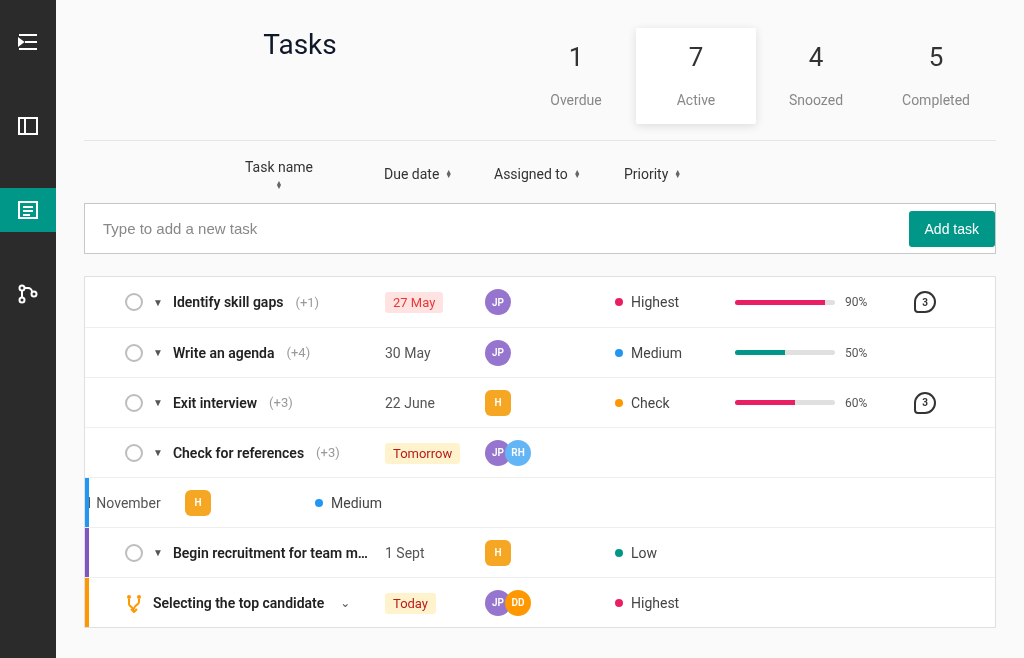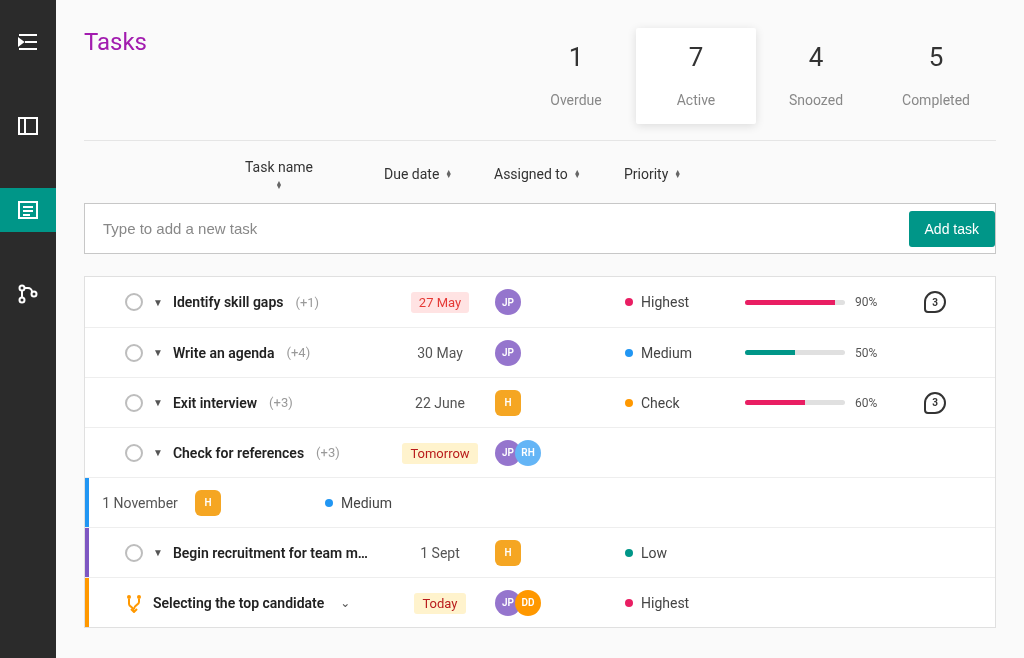--- a/index.html
+++ b/index.html
@@ -4,21 +4,21 @@
 <style>
   * { box-sizing: border-box; margin: 0; padding: 0; }
   body { font-family: -apple-system, BlinkMacSystemFont, "Segoe UI", Roboto, Arial, sans-serif; background: #fff; color: #333; }
   .app { display: flex; width: 1024px; height: 658px; }
   .sidebar { width: 56px; background: #2b2b2b; display: flex; flex-direction: column; align-items: center; padding-top: 20px; gap: 40px; }
   .sidebar-item { width: 56px; height: 44px; display:flex; align-items:center; justify-content:center; cursor:pointer; }
   .sidebar-item.active { background: #009688; }
   .sidebar-item svg { stroke: #fff; fill: none; }
   .main { flex: 1; padding: 0 28px 28px 28px; background: #fafafa; overflow: hidden; }
   .header { display:flex; align-items:flex-start; margin-top: 28px; }
-  .title { font-size: 24px; font-weight: 400; color: #a21caf; flex: 1; }
+  .title { font-size: 28px; font-weight: 400; color: #0f172a; flex: 1; text-align: center; }
   .summary { display:flex; gap: 0; }
   .summary-card { width: 120px; text-align: center; padding: 14px 0 16px; }
   .summary-card.active-card { background:#fff; border-radius: 2px; box-shadow: 0 2px 10px rgba(0,0,0,0.12); }
   .summary-num { font-size: 26px; color: #333; }
   .summary-label { font-size: 14px; color: #888; margin-top: 20px; }
   .divider-top { border: 0; border-top: 1px solid #e5e5e5; margin: 16px 0 0 0; }
   .col-headers { display:flex; padding: 18px 0 14px 0; }
   .col-headers .col { font-size: 14px; color: #333; display:flex; align-items:center; gap:6px; }
   .col-task { margin-left: 90px; width: 210px; flex-direction: column; }
   .col-due { width: 110px; }
@@ -31,21 +31,21 @@
   .add-btn { background:#009688; color:#fff; border:0; font-size:14px; padding:10px 16px; margin:0; border-radius:3px; cursor:pointer; }
   .task-list { border:1px solid #e0e0e0; margin-top:22px; background:#fff; }
   .task-row { display:flex; align-items:center; height:50px; border-top:1px solid #eee; position:relative; }
   .task-row:first-child { border-top:0; }
   .task-row .bar { width:4px; height:100%; position:absolute; left:0; top:0; }
   .row-left { display:flex; align-items:center; width: 300px; padding-left: 40px; gap: 10px; }
   .circle { width:18px; height:18px; border:2px solid #bdbdbd; border-radius:50%; flex-shrink:0; cursor:pointer; }
   .caret { color:#555; font-size:10px; cursor:pointer; }
   .task-name { font-size:14px; color:#222; font-weight:600; white-space:nowrap; overflow:hidden; text-overflow:ellipsis; max-width: 200px; }
   .subcount { font-size:13px; color:#999; font-weight:400; margin-left:2px; }
-  .row-due { width:110px; font-size:14px;text-align:center; }
+  .row-due { width:100px; font-size:14px; }
   .due-plain { color:#555; }
   .due-red { background:#ffe3e3; color:#e53935; padding:3px 8px; border-radius:3px; font-size:13px; }
   .due-yellow { background:#fff3cd; color:#b91c1c; padding:3px 8px; border-radius:3px; font-size:13px; }
   .row-assigned { width:130px; display:flex; align-items:center; }
   .avatar { width:26px; height:26px; border-radius:50%; font-size:10px; font-weight:600; color:#fff; display:flex; align-items:center; justify-content:center; }
   .avatar + .avatar { margin-left:-6px; }
   .av-purple { background:#9575cd; }
   .av-blue { background:#64b5f6; }
   .av-gold { background:#f5a623; border-radius:6px; }
   .av-orange { background:#ff9800; }

